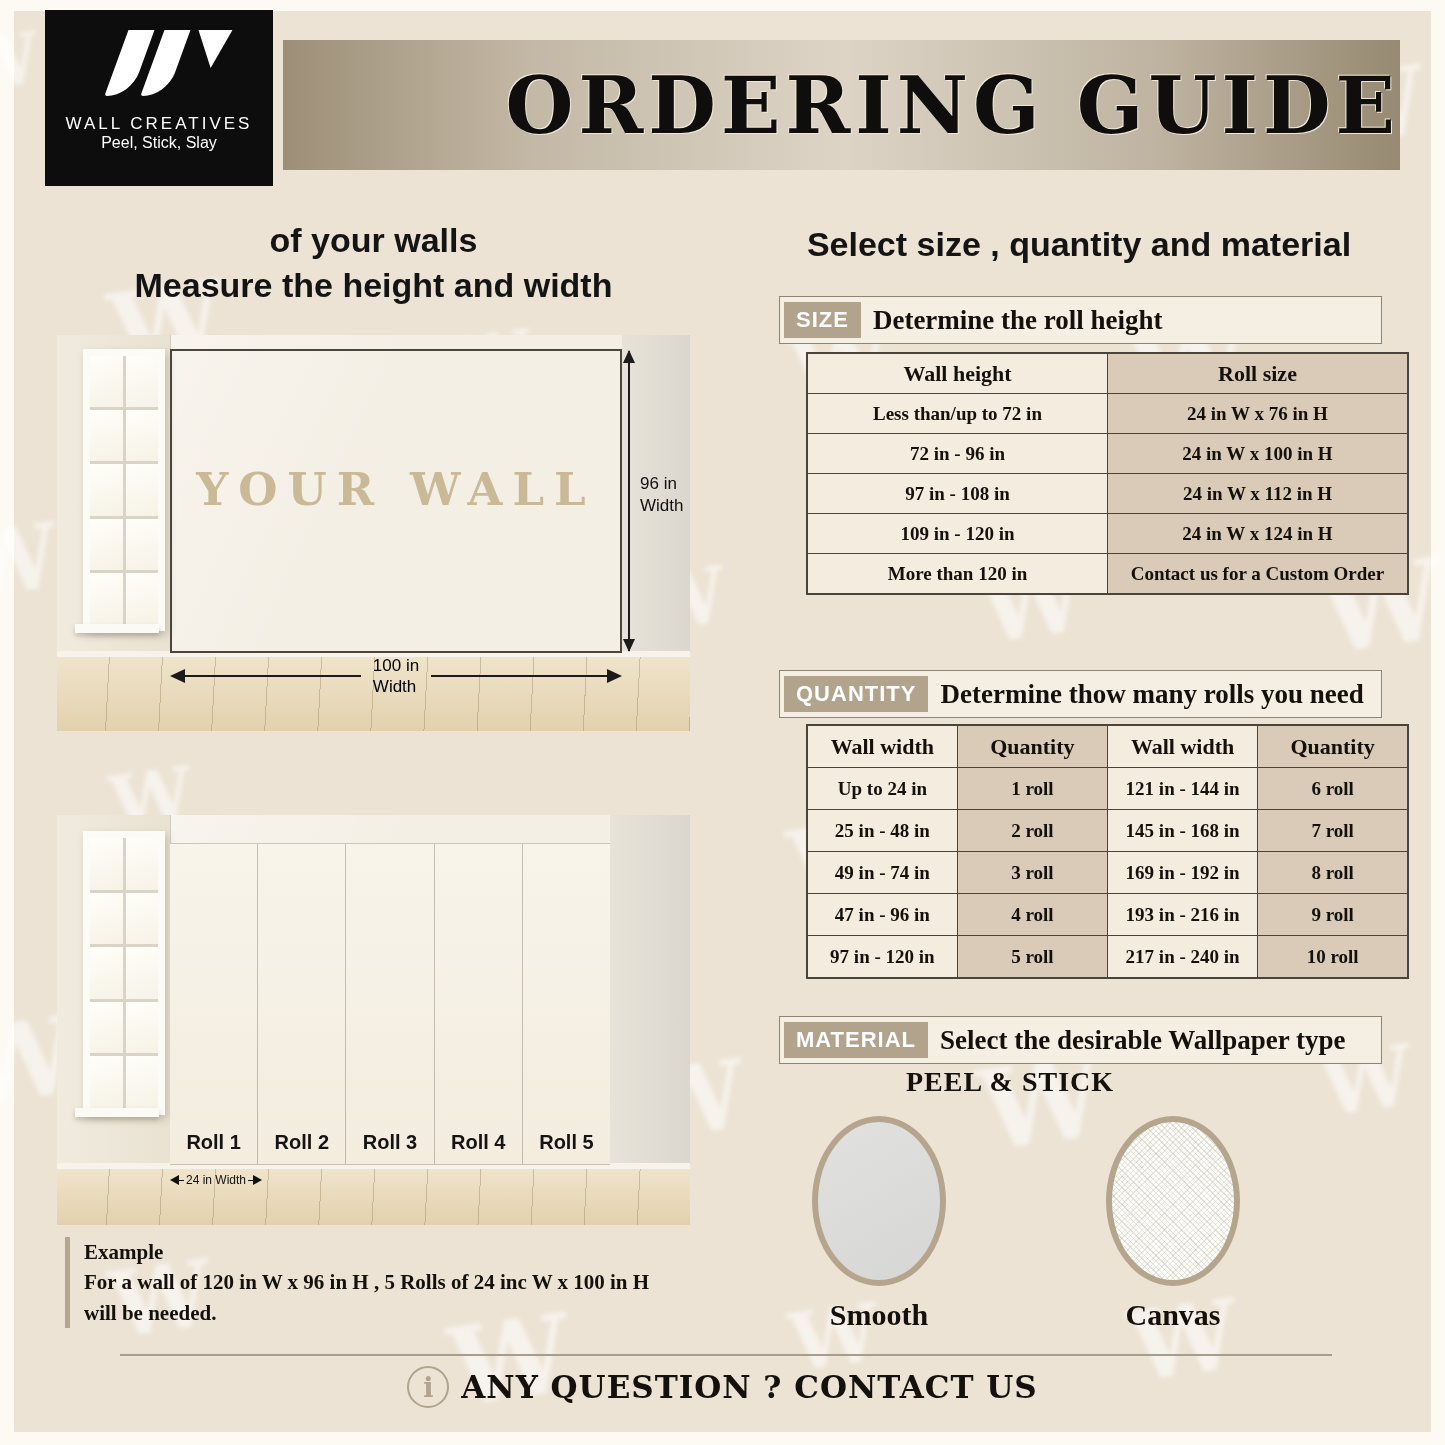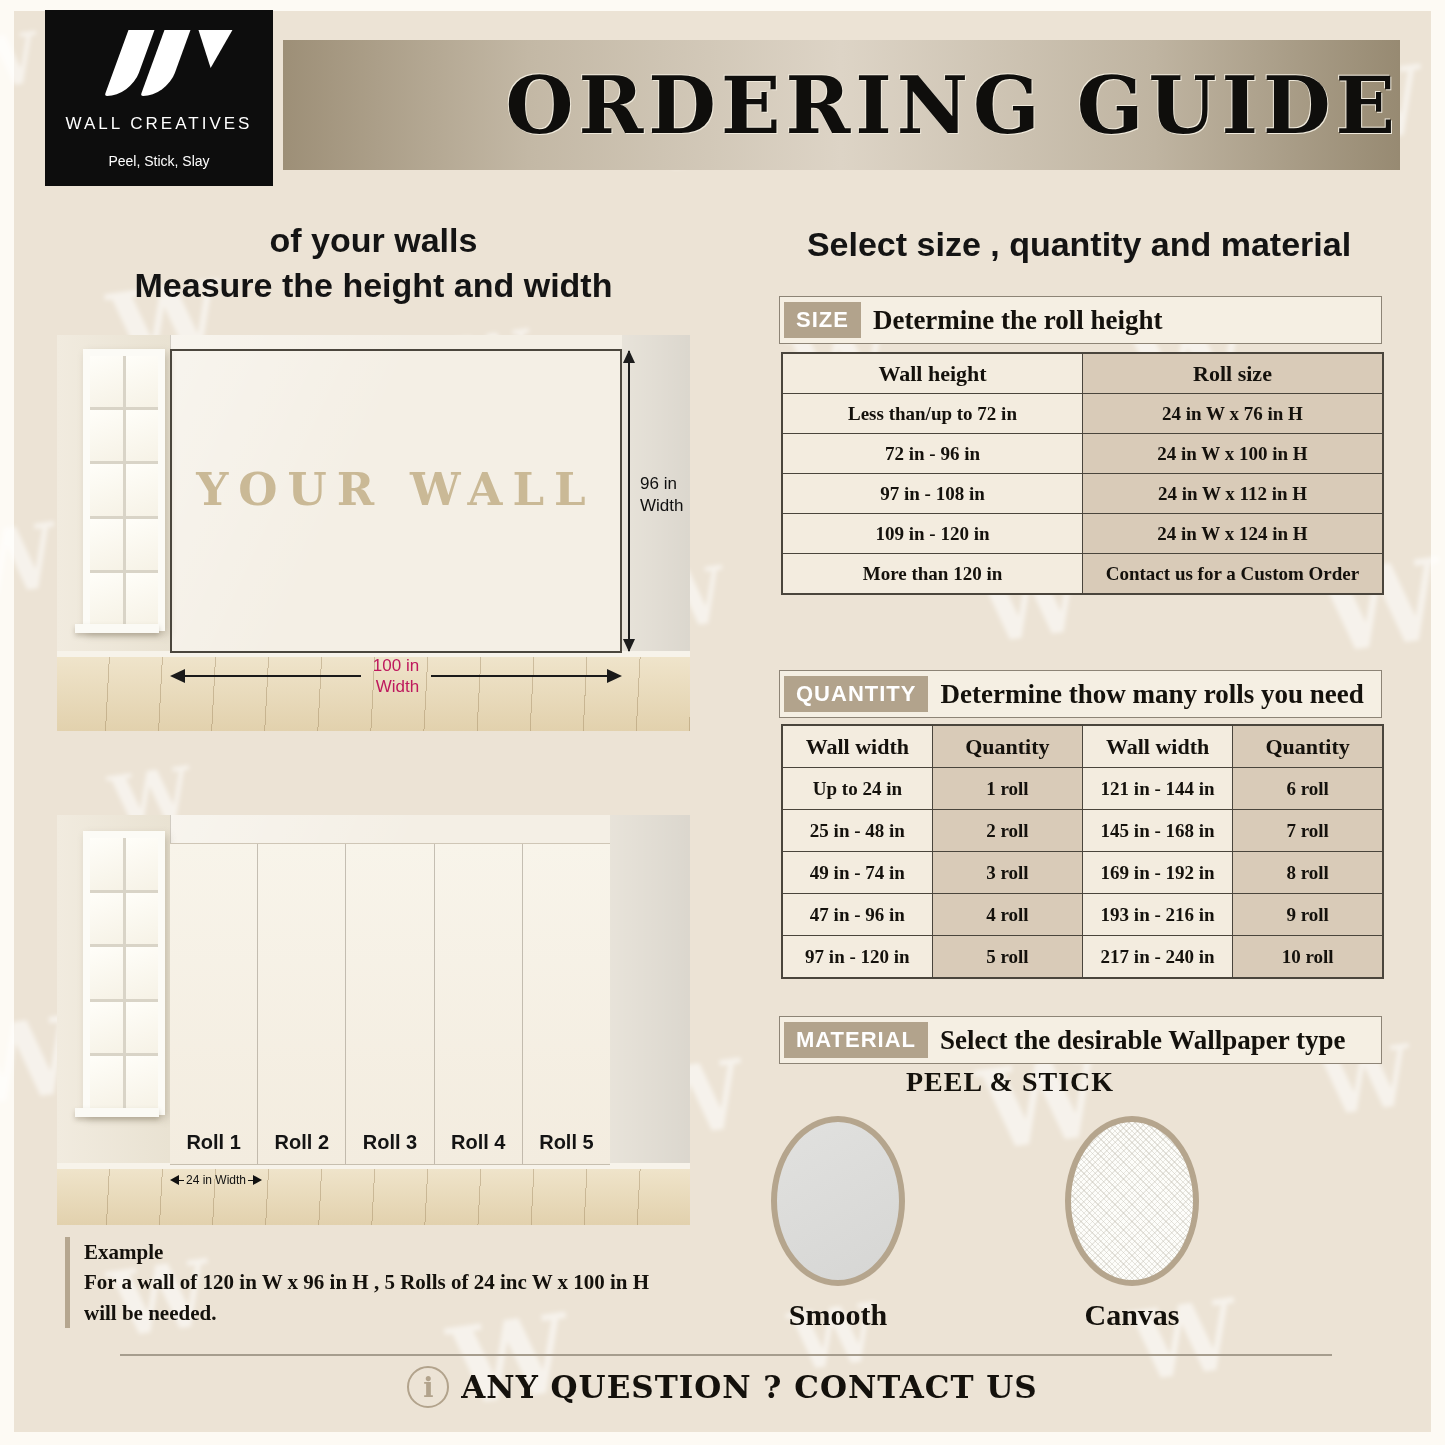--- a/index.html
+++ b/index.html
@@ -13,21 +13,21 @@
 
   
   .logo{position:absolute;left:45px;top:10px;width:228px;height:176px;background:#0d0d0d;
         display:flex;flex-direction:column;align-items:center;justify-content:flex-start;}
   .wl-mark{position:relative;width:120px;height:78px;margin-top:18px;transform:skewX(-20deg);}
   .wl-stroke{position:absolute;top:2px;width:26px;height:66px;background:#fff;border-radius:0 0 26px 3px;}
   .wl-s1{left:16px;} .wl-s2{left:52px;}
   .wl-tri{position:absolute;left:86px;top:2px;width:0;height:0;
           border-top:38px solid #fff;border-left:26px solid transparent;border-right:8px solid transparent;}
   .logo-name{color:#fff;font-size:17px;letter-spacing:3px;margin-top:8px;}
-  .logo-tag{color:#fff;font-size:14px;margin-top:19px;}
+  .logo-tag{color:#fff;font-size:16px;margin-top:0;}
   .banner{position:absolute;left:283px;top:40px;width:1117px;height:130px;
           background:linear-gradient(90deg,#9d8f77 0%,#c3b8a5 22%,#ddd4c6 50%,#bfb4a1 78%,#978a72 100%);
           display:flex;align-items:center;justify-content:flex-end;}
   .banner h1{margin:0;font-family:"DejaVu Serif",serif;font-weight:bold;font-size:78px;letter-spacing:5px;
              color:#0f0e0c;text-shadow:1px 1px 0 #efe9db,-1px -1px 0 #efe9db;}
 
   
   .col-heading{position:absolute;text-align:center;font-weight:bold;font-size:34px;line-height:1.32;color:#141414;}
   .heading-left{left:57px;top:218px;width:633px;}
   .heading-right{left:729px;top:222px;width:700px;}
@@ -61,21 +61,21 @@
              font-family:"DejaVu Serif",serif;font-weight:bold;font-size:45px;letter-spacing:10px;color:#cab996;}
   .v-arrow{position:absolute;left:571px;top:16px;height:300px;width:2px;background:#1c1c1c;}
   .v-arrow::before,.v-arrow::after{content:"";position:absolute;left:-5px;border-left:6px solid transparent;border-right:6px solid transparent;}
   .v-arrow::before{top:-1px;border-bottom:13px solid #1c1c1c;}
   .v-arrow::after{bottom:-1px;border-top:13px solid #1c1c1c;}
   .v-label{position:absolute;left:583px;top:138px;font-size:17px;line-height:1.3;color:#101010;}
   .h-arrow{position:absolute;left:113px;top:320px;width:452px;display:flex;align-items:center;}
   .h-arrow .tri-l{width:0;height:0;border-top:7px solid transparent;border-bottom:7px solid transparent;border-right:15px solid #1a1a1a;}
   .h-arrow .tri-r{width:0;height:0;border-top:7px solid transparent;border-bottom:7px solid transparent;border-left:15px solid #1a1a1a;}
   .h-arrow .line{flex:1;height:2px;background:#1a1a1a;}
-  .h-label{padding:0 12px;text-align:right;font-size:17px;line-height:1.25;color:#be185d;}
+  .h-label{padding:0 12px;text-align:left;font-size:17px;line-height:1.25;color:#000000;}
 
   
   .panels{position:absolute;left:113px;top:28px;width:440px;height:322px;display:flex;
           background:linear-gradient(#f8f4ea,#f3ecdf);border-top:1px solid rgba(140,128,105,.35);
           border-bottom:1px solid rgba(140,128,105,.45);box-sizing:border-box;}
   .panel{flex:1;position:relative;border-right:1px solid rgba(120,110,95,.40);}
   .panel:last-child{border-right:none;}
   .panel span{position:absolute;left:0;right:0;bottom:10px;text-align:center;font-weight:bold;font-size:20px;color:#141414;}
   .arrow24{position:absolute;left:113px;top:358px;width:98px;display:flex;align-items:center;color:#101010;}
   .arrow24 .tri-l{width:0;height:0;border-top:5px solid transparent;border-bottom:5px solid transparent;border-right:9px solid #111;}
@@ -88,31 +88,31 @@
            font-family:"Liberation Serif",serif;font-weight:bold;font-size:21px;line-height:1.45;color:#14110c;}
 
   
   .section-bar{position:absolute;left:779px;width:603px;height:48px;background:#f5efe3;
                border:1px solid #8d8476;box-sizing:border-box;display:flex;align-items:center;}
   .tag{background:#b2a38c;color:#fff;font-weight:bold;font-size:22px;letter-spacing:1px;
        padding:5px 12px;margin-left:4px;}
   .bar-heading{font-family:"Liberation Serif",serif;font-weight:bold;font-size:27px;color:#14110c;margin-left:12px;white-space:nowrap;}
   .bar-size{top:296px;} .bar-quantity{top:670px;} .bar-material{top:1016px;}
 
-  table.data{position:absolute;left:781px;width:603px;border-collapse:collapse;table-layout:fixed;
+  table.data{position:absolute;left:806px;width:603px;border-collapse:collapse;table-layout:fixed;
              border:2px solid #4a453c;font-family:"Liberation Serif",serif;font-weight:bold;color:#14110c;}
   table.data th,table.data td{border:1px solid #4a453c;text-align:center;vertical-align:middle;padding:0 4px;}
   table.data th{font-size:22px;} table.data td{font-size:19px;}
   .tbl-size{top:352px;} .tbl-size th,.tbl-size td{height:39px;}
   .tbl-qty{top:724px;} .tbl-qty th,.tbl-qty td{height:41px;}
   .cell-light{background:#f3ecdf;} .cell-tan{background:#d9cbb8;}
 
   .peelstick{position:absolute;left:796px;top:1066px;width:428px;text-align:center;
              font-family:"Liberation Serif",serif;font-weight:bold;font-size:28px;letter-spacing:1px;color:#14110c;}
-  .materials{position:absolute;left:771px;top:1116px;width:428px;display:flex;justify-content:space-between;}
+  .materials{position:absolute;left:812px;top:1116px;width:428px;display:flex;justify-content:space-between;}
   .mat{width:134px;display:flex;flex-direction:column;align-items:center;}
   .swatch{width:134px;height:170px;border-radius:50%;border:6px solid #b5a58d;box-sizing:border-box;}
   .swatch-smooth{background:linear-gradient(150deg,#e1e1df,#d6d6d4);}
   .swatch-fabric{background:
       repeating-linear-gradient(0deg,rgba(175,170,158,.45) 0 1px,transparent 1px 5px),
       repeating-linear-gradient(90deg,rgba(175,170,158,.45) 0 1px,transparent 1px 5px),#fbfaf6;}
   .swatch-canvas{background:
       repeating-linear-gradient(45deg,rgba(190,185,172,.4) 0 1px,transparent 1px 4px),
       repeating-linear-gradient(-45deg,rgba(190,185,172,.3) 0 1px,transparent 1px 4px),#fdfdfa;}
   .mat-label{margin-top:12px;font-family:"Liberation Serif",serif;font-weight:bold;font-size:30px;color:#14110c;}

